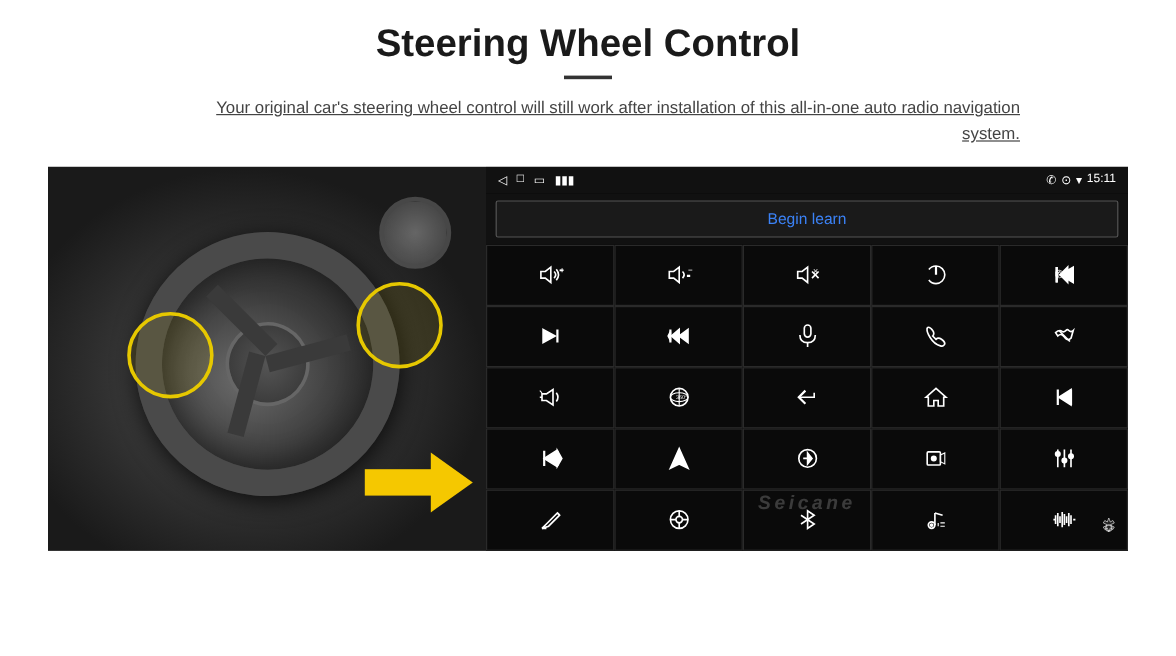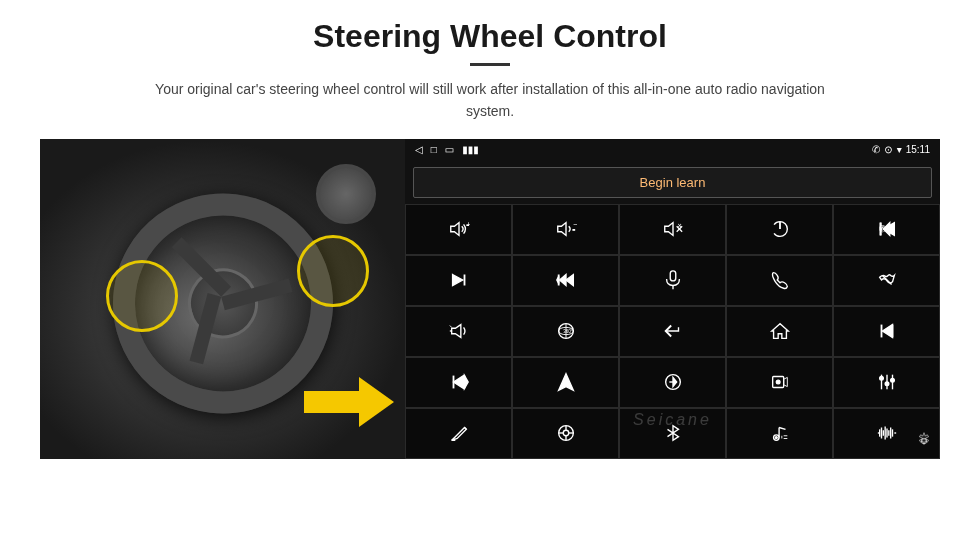--- a/index.html
+++ b/index.html
@@ -30,24 +30,25 @@
     .title-divider {
       width: 40px;
       height: 3px;
       background: #333;
       margin: 0 auto 12px;
     }
 
     .subtitle {
       font-size: 14px;
       color: #444;
-      text-align: center;
+      text-align: right;
       line-height: 1.6;
       margin-bottom: 16px;
       max-width: 720px;
+      text-decoration: underline;
     }
 
     .content-row {
       display: flex;
       width: 100%;
       gap: 0;
     }
 
     
     .steering-img {
@@ -218,21 +219,21 @@
     
     .begin-learn-row {
       padding: 6px 8px;
       background: #111;
     }
 
     .begin-learn-btn {
       width: 100%;
       background: #1a1a1a;
       border: 1px solid #555;
-      color: #fdba74;
+      color: #3b82f6;
       padding: 7px 10px;
       font-size: 13px;
       cursor: pointer;
       text-align: center;
       border-radius: 2px;
     }
 
     
     .controls-grid {
       flex: 1;
@@ -515,21 +516,21 @@
                 <line x1="16" y1="6" x2="16" y2="18" stroke="#fff" stroke-width="1.5"></line>
                 <line x1="18" y1="8" x2="18" y2="16" stroke="#fff" stroke-width="1.5"></line>
                 <line x1="20" y1="12" x2="22" y2="12" stroke="#fff" stroke-width="1.5"></line>
               </svg>
           </div>
 
         </div>
       </div>
 
       <div style="position:absolute; bottom: 30px; left:0; right:0; text-align:center; pointer-events:none; z-index:10;">
-        <span style="color:rgba(255,255,255,0.2); font-size:16px; font-style:italic; font-weight:normal; letter-spacing:3px;">Seicane</span>
+        <span style="color:rgba(255,255,255,0.2); font-size:16px; font-style:italic; font-weight:bold; letter-spacing:3px;">Seicane</span>
       </div>
 
       <div style="position:absolute; bottom:4px; right:6px; z-index:10; cursor:pointer;">
         <svg width="20" height="20" viewBox="0 0 24 24" fill="none" stroke="rgba(255,255,255,0.6)" stroke-width="1.5">
           <circle cx="12" cy="12" r="3"></circle>
           <path d="M12 2 L13.5 6 L16 4.5 L17.5 7 L14 8.5 L14 9.5 L17.5 11 L16 13.5 L13.5 12 L12 16 L10.5 12 L8 13.5 L6.5 11 L10 9.5 L10 8.5 L6.5 7 L8 4.5 L10.5 6Z" stroke="rgba(255,255,255,0.6)" stroke-width="1" fill="rgba(255,255,255,0.1)"></path>
         </svg>
       </div>
     </div>
   </div>

